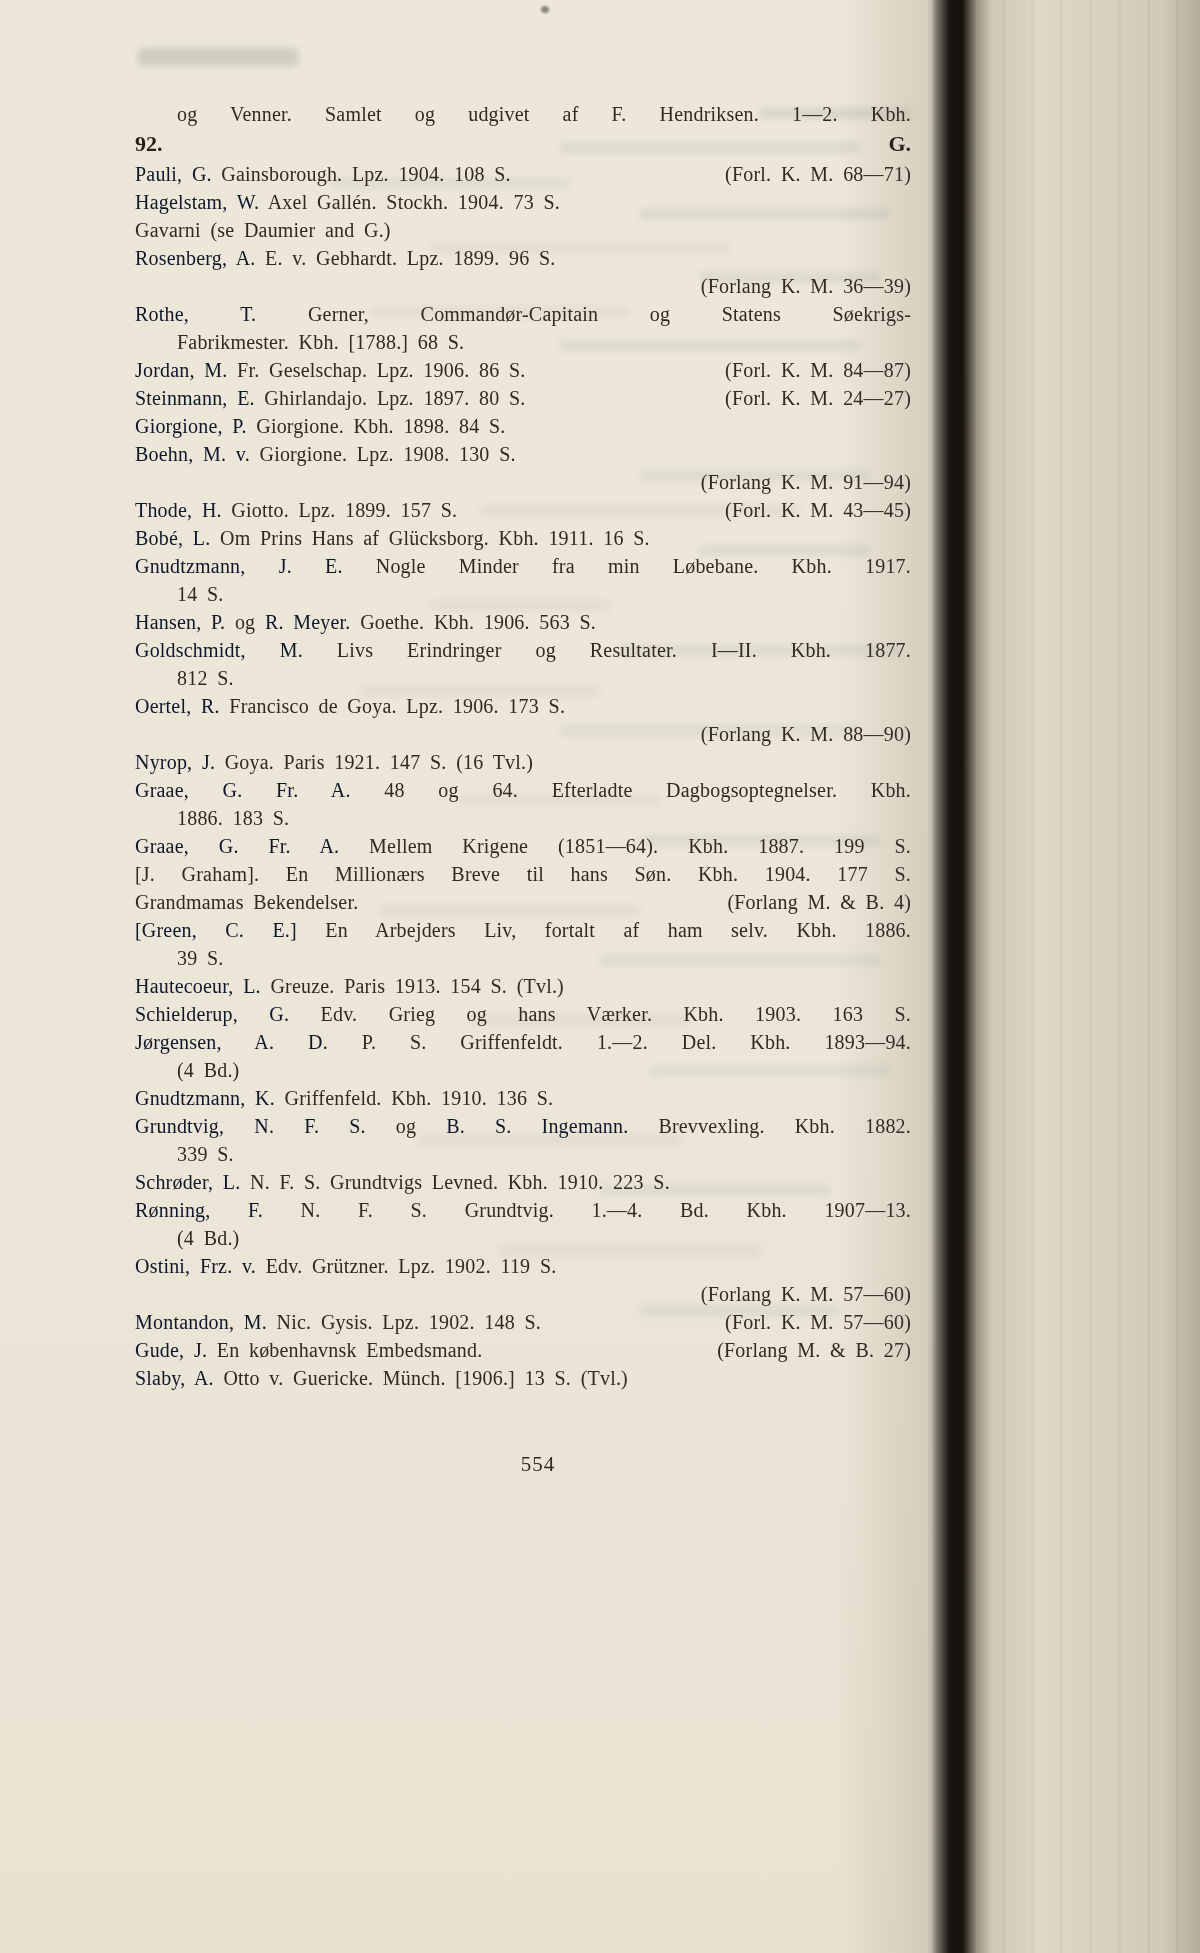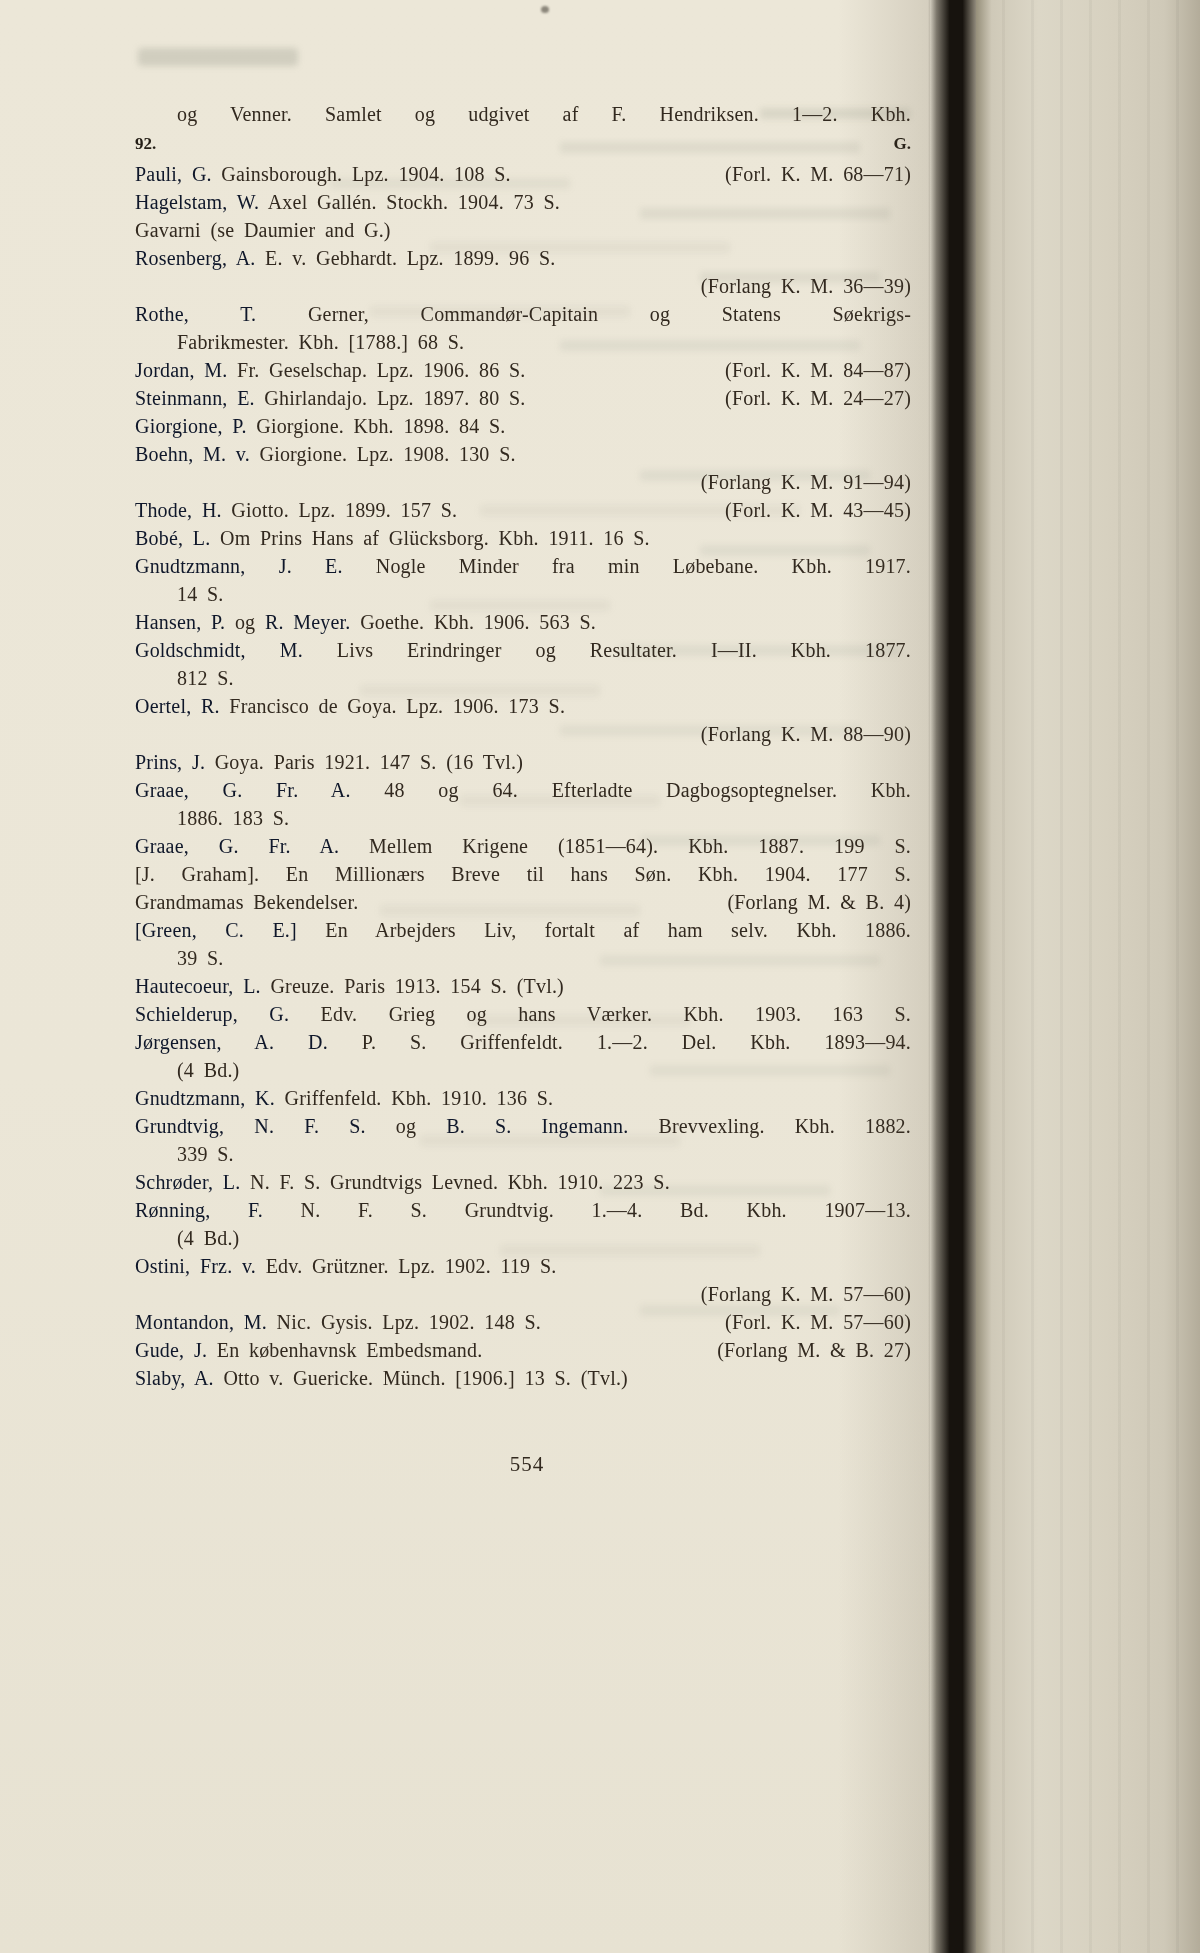--- a/index.html
+++ b/index.html
@@ -38,25 +38,25 @@
   }
   .line .left{white-space:nowrap;}
   .line.cont{padding-left:42px;}
   .line.right{text-align:right;}
   .line.justify{white-space:normal;text-align:justify;text-align-last:justify;}
   .line.justify .left{display:block;width:100%;white-space:normal;text-align:justify;text-align-last:justify;}
   .line.split{display:flex;justify-content:space-between;}
   .name{font-weight:normal;color:#0f172a;}
   .header-row{
     display:flex;justify-content:space-between;
-    font-weight:bold;font-size:17px;line-height:30px;color:#241e16;
+    font-weight:bold;font-size:22px;line-height:30px;color:#241e16;
     margin:1px 0 1px 0;
   }
   .page-number{
-    position:absolute;left:139px;top:1452px;width:776px;text-align:center;
+    position:absolute;left:150px;top:1452px;width:776px;text-align:center;
     font-size:21px;color:#32291f;letter-spacing:1px;
   }
   .ghost{position:absolute;border-radius:3px;filter:blur(3px);pointer-events:none;}
   .artifact-dot{
     position:absolute;left:541px;top:6px;width:8px;height:7px;border-radius:50%;
     background:rgba(60,55,45,0.55);filter:blur(1px);
   }
   .stamp-ghost{
     position:absolute;left:138px;top:48px;width:160px;height:18px;border-radius:4px;
     background:rgba(112,120,104,0.22);filter:blur(3px);
@@ -139,21 +139,21 @@
         <span class="left"><span class="name">Gnudtzmann, J. E.</span><span> Nogle Minder fra min Løbebane. Kbh. 1917.</span></span>
       </div>
       <div class="line cont"><span class="left"><span>14 S.</span></span></div>
       <div class="line"><span class="left"><span class="name">Hansen, P.</span><span> og </span><span class="name">R. Meyer.</span><span> Goethe. Kbh. 1906. 563 S.</span></span></div>
       <div class="line justify">
         <span class="left"><span class="name">Goldschmidt, M.</span><span> Livs Erindringer og Resultater. I—II. Kbh. 1877.</span></span>
       </div>
       <div class="line cont"><span class="left"><span>812 S.</span></span></div>
       <div class="line"><span class="left"><span class="name">Oertel, R.</span><span> Francisco de Goya. Lpz. 1906. 173 S.</span></span></div>
       <div class="line right"><span class="left"><span>(Forlang K. M. 88—90)</span></span></div>
-      <div class="line"><span class="left"><span class="name">Prins, J.</span><span> Goya. Paris 1921. 147 S. (16 Tvl.)</span></span></div>
+      <div class="line"><span class="left"><span class="name">Nyrop, J.</span><span> Goya. Paris 1921. 147 S. (16 Tvl.)</span></span></div>
       <div class="line justify">
         <span class="left"><span class="name">Graae, G. Fr. A.</span><span> 48 og 64. Efterladte Dagbogsoptegnelser. Kbh.</span></span>
       </div>
       <div class="line cont"><span class="left"><span>1886. 183 S.</span></span></div>
       <div class="line justify">
         <span class="left"><span class="name">Graae, G. Fr. A.</span><span> Mellem Krigene (1851—64). Kbh. 1887. 199 S.</span></span>
       </div>
       <div class="line justify">
         <span class="left"><span>[J. Graham]. En Millionærs Breve til hans Søn. Kbh. 1904. 177 S.</span></span>
       </div>

